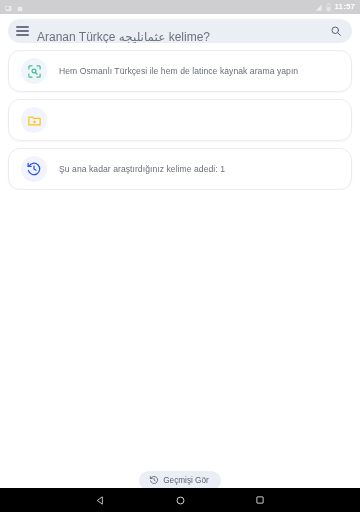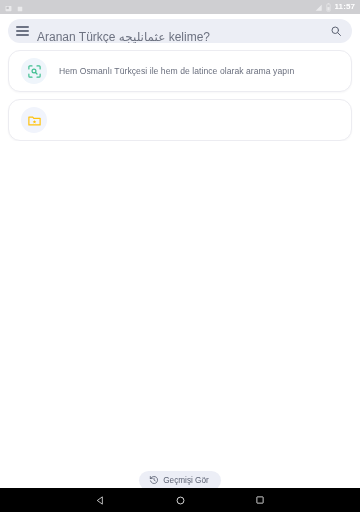--- a/index.html
+++ b/index.html
@@ -264,32 +264,43 @@
       <span class="card-icon tint-green">
         <svg width="15" height="15" viewBox="0 0 24 24" fill="none" stroke="#3fbf8f" stroke-width="1.9" stroke-linecap="round" stroke-linejoin="round">
           <path d="M3 8V4.5A1.5 1.5 0 0 1 4.5 3H8"></path>
           <path d="M16 3h3.5A1.5 1.5 0 0 1 21 4.5V8"></path>
           <path d="M21 16v3.5a1.5 1.5 0 0 1-1.5 1.5H16"></path>
           <path d="M8 21H4.5A1.5 1.5 0 0 1 3 19.5V16"></path>
           <circle cx="11.2" cy="11.2" r="3.1"></circle>
           <line x1="13.6" y1="13.6" x2="16" y2="16"></line>
         </svg>
       </span>
-      <span class="card-text">Hem Osmanlı Türkçesi ile hem de latince olarak arama yapın</span>
+      <span class="card-text">Hem Osmanlı Türkçesi ile hem de latince kaynak arama yapın</span>
     </div>
 
     <div class="card">
       <span class="card-icon tint-yellow">
         <svg width="15" height="15" viewBox="0 0 24 24" fill="none" stroke="#ffc20e" stroke-width="1.9" stroke-linejoin="round">
           <path d="M3 6.5h6.2l1.6 2H21v10.5H3z"></path>
           <path d="M12 11.3l.85 1.85 1.95.2-1.45 1.35.42 1.95L12 15.6l-1.77 1.05.42-1.95-1.45-1.35 1.95-.2z" fill="#ffc20e" stroke="none"></path>
         </svg>
       </span>
     </div>
 
+    <div class="card">
+      <span class="card-icon tint-blue">
+        <svg width="16" height="16" viewBox="0 0 24 24" fill="none" stroke="#2b55f5" stroke-width="1.9" stroke-linecap="round" stroke-linejoin="round">
+          <path d="M3.2 8.2V3.6"></path>
+          <path d="M3.2 8.2h4.6"></path>
+          <path d="M4.2 8.2A8.6 8.6 0 1 1 3.6 14"></path>
+          <path d="M12 7.6V12l3 1.9"></path>
+        </svg>
+      </span>
+      <span class="card-text">Şu ana kadar araştırdığınız  kelime adedi: 1</span>
+    </div>
 
   </div>
 
   <div class="body-space"></div>
 
   <div class="footer">
     <button class="pill">
       <span>
         <svg width="10" height="10" viewBox="0 0 24 24" fill="none" stroke="#5c6273" stroke-width="2" stroke-linecap="round" stroke-linejoin="round">
           <path d="M3.2 8.2V3.6"></path>

